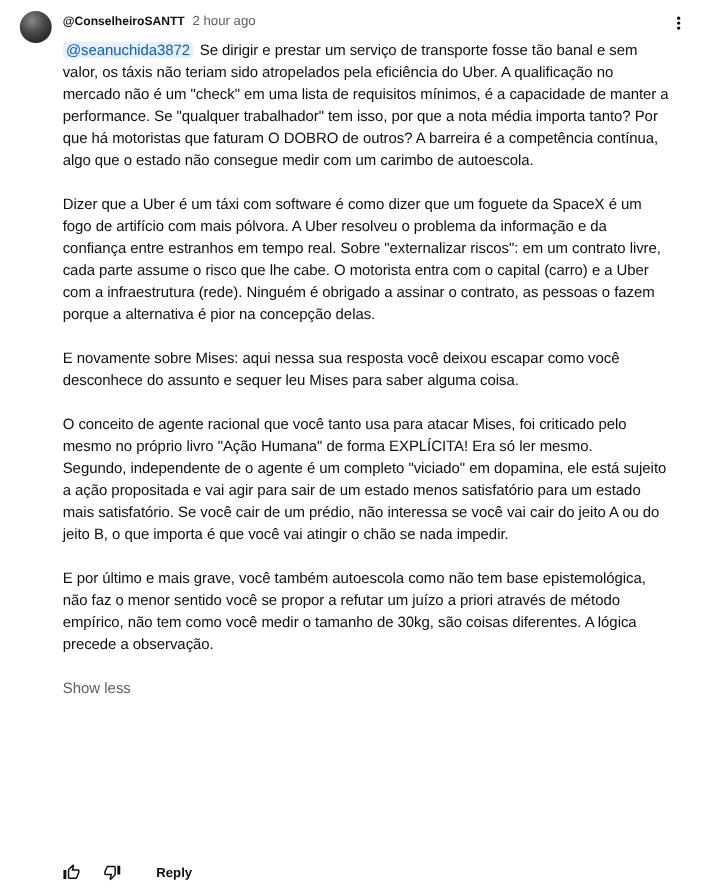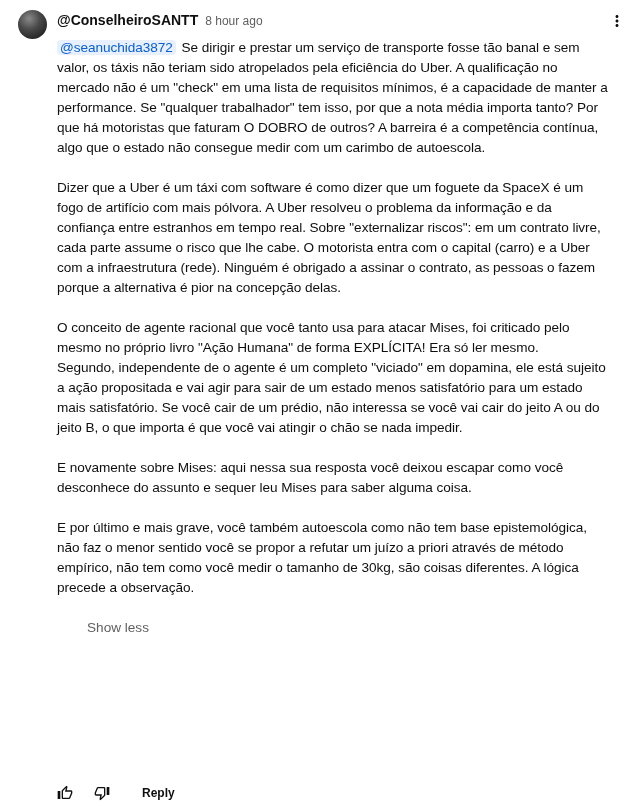--- a/index.html
+++ b/index.html
@@ -18,33 +18,33 @@
     font-family:"Liberation Sans",sans-serif;
   }
   .comment{display:flex;align-items:flex-start;padding:8px 16px 8px 18px;position:relative;}
   .avatar-col{flex:0 0 39px;padding-top:2px;}
   .avatar{
     width:29px;height:29px;border-radius:50%;cursor:pointer;
     background:radial-gradient(circle at 38% 30%, #8a8a8a 0%, #4a4a4a 40%, #161616 95%);
   }
   .main{flex:1;min-width:0;padding-right:18px;}
   .header-row{display:flex;align-items:baseline;gap:7px;padding-top:4px;}
-  .author{font-size:14px;font-weight:bold;color:var(--text-primary);cursor:pointer;}
+  .author{font-size:11px;font-weight:bold;color:var(--text-primary);cursor:pointer;}
   .timestamp{font-size:12px;color:var(--text-secondary);cursor:pointer;}
   .menu-btn{
     position:absolute;top:8px;right:12px;width:26px;height:26px;
     background:none;border:none;padding:3px;cursor:pointer;display:flex;align-items:center;justify-content:center;
   }
   .body{margin-top:10px;font-size:13.6px;line-height:20px;letter-spacing:-0.05px;}
   .para{margin:0 0 20px 0;white-space:pre-wrap;}
   .mention{
     color:var(--mention-text);background:var(--mention-bg);
     border-radius:4px;padding:0 3px;margin-right:2px;cursor:pointer;
   }
-  .show-less{font-size:13.6px;color:var(--text-secondary);margin-top:2px;cursor:pointer;display:inline-block;margin-left:30px;}
+  .show-less{font-size:13.6px;color:var(--text-secondary);margin-top:2px;cursor:pointer;display:inline-block;}
   .actions{position:absolute;left:55px;bottom:6px;display:flex;align-items:flex-start;}
   .icon-btn{background:none;border:none;padding:2px;cursor:pointer;display:flex;align-items:center;}
   .icon-btn.dislike{margin-left:17px;}
   .reply-btn{
     background:none;border:none;font-family:inherit;
     font-size:12px;font-weight:bold;color:var(--text-primary);
     margin-left:24px;padding:3px 6px;cursor:pointer;border-radius:14px;
   }
   svg{display:block;}
 </style>
@@ -52,29 +52,29 @@
 <body>
 
 <div class="comment">
   <div class="avatar-col">
     <div class="avatar"></div>
   </div>
 
   <div class="main">
     <div class="header-row">
       <span class="author">@ConselheiroSANTT</span>
-      <span class="timestamp">8 hour ago</span>
+      <span class="timestamp">2 hour ago</span>
     </div>
 
     <div class="body">
       <p class="para"><span class="mention">@seanuchida3872</span> <span class="ptext">Se dirigir e prestar um serviço de transporte fosse tão banal e sem valor, os táxis não teriam sido atropelados pela eficiência do Uber. A qualificação no mercado não é um "check" em uma lista de requisitos mínimos, é a capacidade de manter a performance. Se "qualquer trabalhador" tem isso, por que a nota média importa tanto? Por que há motoristas que faturam O DOBRO de outros? A barreira é a competência contínua, algo que o estado não consegue medir com um carimbo de autoescola.</span></p>
       <p class="para">Dizer que a Uber é um táxi com software é como dizer que um foguete da SpaceX é um fogo de artifício com mais pólvora. A Uber resolveu o problema da informação e da confiança entre estranhos em tempo real. Sobre "externalizar riscos": em um contrato livre, cada parte assume o risco que lhe cabe. O motorista entra com o capital (carro) e a Uber com a infraestrutura (rede). Ninguém é obrigado a assinar o contrato, as pessoas o fazem porque a alternativa é pior na concepção delas.</p>
+      <p class="para">E novamente sobre Mises: aqui nessa sua resposta você deixou escapar como você desconhece do assunto e sequer leu Mises para saber alguma coisa.</p>
       <p class="para">O conceito de agente racional que você tanto usa para atacar Mises, foi criticado pelo mesmo no próprio livro "Ação Humana" de forma EXPLÍCITA! Era só ler mesmo.
 Segundo, independente de o agente é um completo "viciado" em dopamina, ele está sujeito a ação propositada e vai agir para sair de um estado menos satisfatório para um estado mais satisfatório. Se você cair de um prédio, não interessa se você vai cair do jeito A ou do jeito B, o que importa é que você vai atingir o chão se nada impedir.</p>
-      <p class="para">E novamente sobre Mises: aqui nessa sua resposta você deixou escapar como você desconhece do assunto e sequer leu Mises para saber alguma coisa.</p>
       <p class="para">E por último e mais grave, você também autoescola como não tem base epistemológica, não faz o menor sentido você se propor a refutar um juízo a priori através de método empírico, não tem como você medir o tamanho de 30kg, são coisas diferentes. A lógica precede a observação.</p>
     </div>
 
     <span class="show-less">Show less</span>
   </div>
 
   <button class="menu-btn">
     <svg viewBox="0 0 24 24" width="18" height="18">
       <path fill="#0f0f0f" d="M12 8c1.1 0 2-.9 2-2s-.9-2-2-2-2 .9-2 2 .9 2 2 2zm0 2c-1.1 0-2 .9-2 2s.9 2 2 2 2-.9 2-2-.9-2-2-2zm0 6c-1.1 0-2 .9-2 2s.9 2 2 2 2-.9 2-2-.9-2-2-2z"></path>
     </svg>

